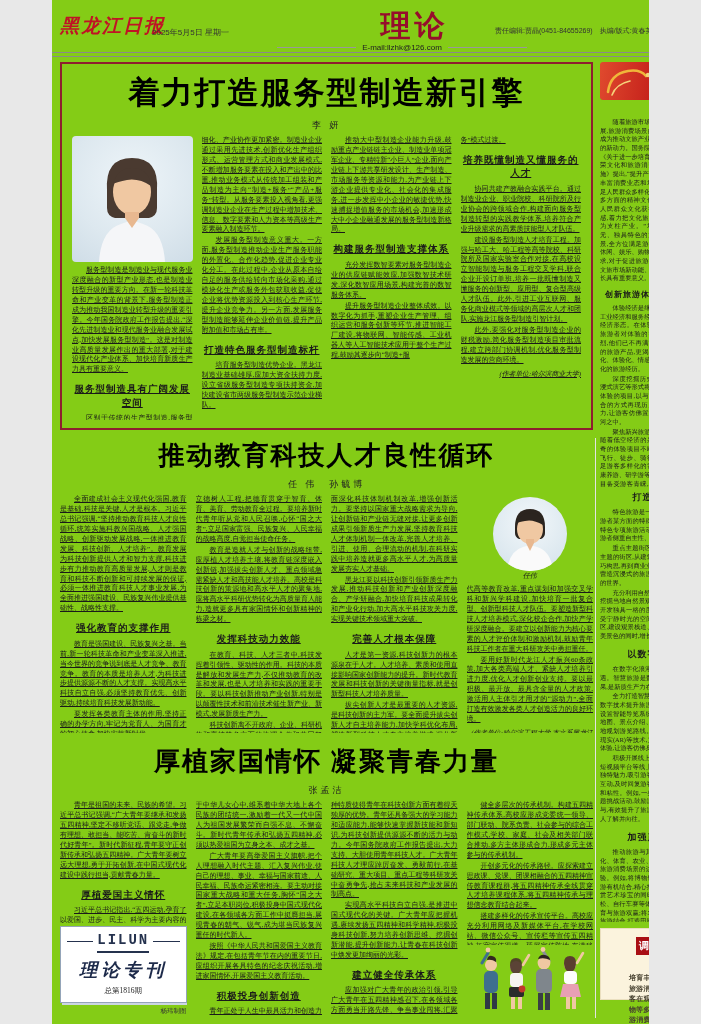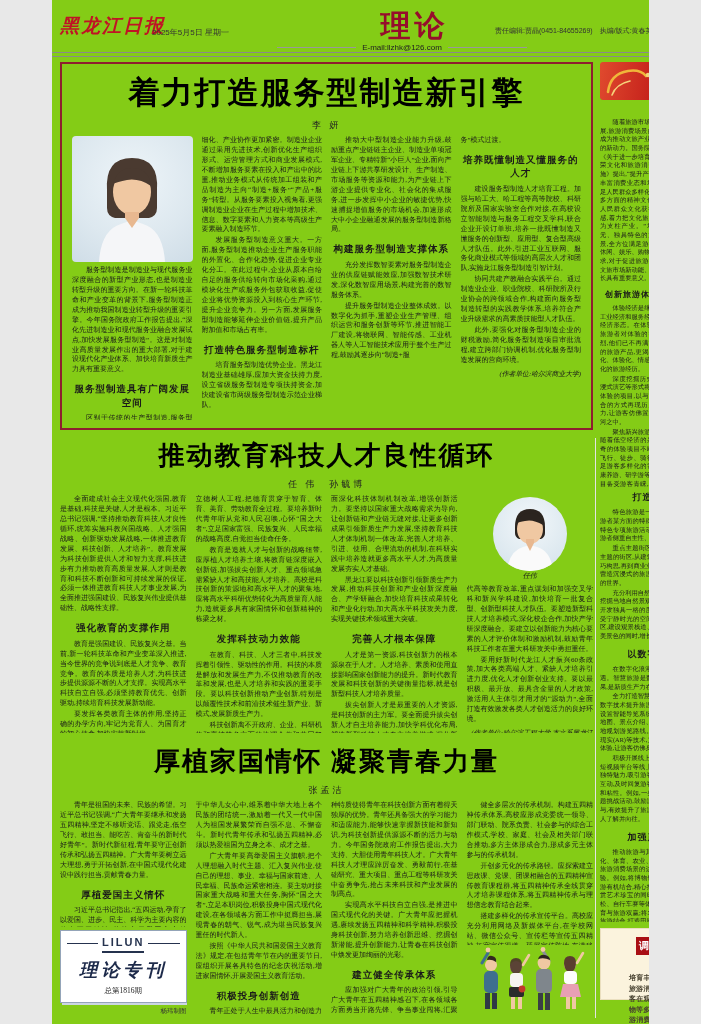--- a/index.html
+++ b/index.html
@@ -21,21 +21,21 @@
             font-family:"Liberation Serif","DejaVu Serif",serif;}
   .double-rule{position:absolute;top:52px;left:0;width:701px;height:3px;border-top:1px solid #8a8a8a;border-bottom:1px solid #8a8a8a;}
   
   .art-title{margin:0;text-align:center;font-family:"Liberation Sans","DejaVu Sans",sans-serif;
              font-weight:900;color:#000;letter-spacing:2px;}
   .art-byline{text-align:center;font-size:9px;margin:5px 0 4px;color:#222;letter-spacing:3px;}
   .a-cols{display:flex;gap:9px;overflow:hidden;}
   .a-cols .col{flex:1;min-width:0;font-size:7px;line-height:1.42;text-align:justify;overflow:hidden;
                display:flex;flex-direction:column;}
   .blocks{overflow:hidden;}
-  .grow{flex:1 1 auto;}
+  .grow{flex:1 1 auto;text-decoration:underline;}
   .b-p{margin:0 0 1px;text-indent:2em;}
   .b-pc{margin:0 0 1px;text-indent:0;}
   .b-h{margin:7px 0 5px;text-align:center;font-size:9.5px;font-weight:bold;text-indent:0;
        font-family:"Liberation Sans","DejaVu Sans",sans-serif;letter-spacing:1px;}
   .b-end{margin:3px 0 0;text-align:right;font-style:italic;font-size:6.8px;text-indent:0;}
   
   .art1{position:absolute;left:8px;top:62px;width:533px;height:368px;border:2px solid #8e1f2f;
         box-sizing:border-box;padding:8px 10px 6px;}
   .art1 .art-title{font-size:31px;}
   .art1 .a-cols{height:284px;margin-top:2px;}
@@ -51,21 +51,21 @@
             display:flex;align-items:flex-end;justify-content:center;overflow:hidden;}
   .photo-cap{text-align:center;font-size:7px;font-style:italic;margin:0 0 3px;flex:0 0 auto;}
   
   .art3{position:absolute;left:8px;top:744px;width:533px;height:274px;}
   .art3 .art-title{font-size:26px;}
   .art3 .a-cols{height:214px;}
   .lilun-box{flex:0 0 auto;border:1px solid #94a4b8;box-shadow:2px 2px 0 #ccd6e2;background:#fff;
              padding:4px 6px 5px;margin-top:3px;}
   .lilun-top{display:flex;align-items:center;gap:4px;}
   .lilun-top::before,.lilun-top::after{content:"";flex:1;border-top:1px solid #25324e;}
-  .lilun-label{font-family:Liberation Sans, sans-serif;font-weight:bold;font-size:11px;
+  .lilun-label{font-family:Liberation Mono, monospace;font-weight:bold;font-size:14px;
              color:#25324e;letter-spacing:2px;border-bottom:2px solid #25324e;}
   .lilun-title{text-align:center;font-family:"Liberation Serif","DejaVu Serif",serif;font-style:italic;
              font-weight:bold;font-size:18px;color:#1d2a4a;letter-spacing:4px;margin:5px 0 3px;}
   .lilun-issue{text-align:center;font-size:7.5px;color:#222;}
   .lilun-credit{flex:0 0 auto;text-align:right;font-size:6.5px;color:#333;margin-top:3px;}
   .illu{flex:0 0 auto;margin-top:2px;text-align:center;}
   
   .sidebar{position:absolute;left:548px;top:62px;width:145px;height:956px;}
   .side-rule{position:absolute;left:543px;top:438px;height:580px;border-left:1px solid #e3e3e3;}
   .banner{position:relative;height:38px;border-radius:3px;overflow:hidden;
@@ -141,22 +141,22 @@
             <p class="b-p">推动大中型制造企业能力升级,鼓励重点产业链链主企业、制造业单项冠军企业、专精特新“小巨人”企业,面向产业链上下游共享研发设计、生产制造、市场服务等资源和能力,为产业链上下游企业提供专业化、社会化的集成服务,进一步发挥中小企业的敏捷优势,快速捕捉增值服务的市场机会,加速形成大中小企业融通发展的服务型制造新格局。</p>
             <h3 class="b-h">构建服务型制造支撑体系</h3>
             <p class="b-p">充分发挥数智要素对服务型制造企业的供应链赋能效应,加强数智技术研发,深化数智应用场景,构建完善的数智服务体系。</p>
             <p class="b-p">提升服务型制造企业整体成效。以数字化为抓手,重塑企业生产管理、组织运营和服务创新等环节,推进智能工厂建设,将物联网、智能传感、工业机器人等人工智能技术应用于整个生产过程,鼓励其逐步向“制造+服</p>
           </div>
       </div>
       <div class="col">
         <div class="blocks grow">
             <p class="b-pc">务”模式过渡。</p>
             <h3 class="b-h">培养既懂制造又懂服务的人才</h3>
+            <p class="b-p">协同共建产教融合实践平台。通过制造业企业、职业院校、科研院所及行业协会的跨领域合作,构建面向服务型制造转型的实践教学体系,培养符合产业升级需求的高素质技能型人才队伍。</p>
             <p class="b-p">建设服务型制造人才培育工程。加强与哈工大、哈工程等高等院校、科研院所及国家实验室合作对接,在高校设立智能制造与服务工程交叉学科,联合企业开设订单班,培养一批既懂制造又懂服务的创新型、应用型、复合型高级人才队伍。此外,引进工业互联网、服务化商业模式等领域的高层次人才和团队,实施龙江服务型制造引智计划。</p>
-            <p class="b-p">协同共建产教融合实践平台。通过制造业企业、职业院校、科研院所及行业协会的跨领域合作,构建面向服务型制造转型的实践教学体系,培养符合产业升级需求的高素质技能型人才队伍。</p>
             <p class="b-p">此外,要强化对服务型制造企业的财税激励,简化服务型制造项目审批流程,建立跨部门协调机制,优化服务型制造发展的营商环境。</p>
             <p class="b-end">(作者单位:哈尔滨商业大学)</p>
           </div>
       </div>
     </div>
   </div>
 
   <div class="art2">
     <h1 class="art-title">推动教育科技人才良性循环</h1>
     <div class="art-byline">任 伟　孙毓博</div>
@@ -206,21 +206,21 @@
       </div>
     </div>
   </div>
 
   <div class="art3">
     <h1 class="art-title">厚植家国情怀 凝聚青春力量</h1>
     <div class="art-byline">张孟洁</div>
     <div class="a-cols">
       <div class="col">
         <div class="blocks grow">
-            <p class="b-p">青年是祖国的未来、民族的希望。习近平总书记强调,“广大青年要继承和发扬五四精神,坚定不移听党话、跟党走,低空飞行、敢担当、能吃苦、肯奋斗的新时代好青年”。新时代新征程,青年要守正创新传承和弘扬五四精神。广大青年要树立远大理想,勇于开拓创新,在中国式现代化建设中践行担当,贡献青春力量。</p>
+            <p class="b-p">青年是祖国的未来、民族的希望。习近平总书记强调,“广大青年要继承和发扬五四精神,坚定不移听党话、跟党走,争做有理想、敢担当、能吃苦、肯奋斗的新时代好青年”。新时代新征程,青年要守正创新传承和弘扬五四精神。广大青年要树立远大理想,勇于开拓创新,在中国式现代化建设中践行担当,贡献青春力量。</p>
             <h3 class="b-h">厚植爱国主义情怀</h3>
             <p class="b-p">习近平总书记指出,“五四运动,孕育了以爱国、进步、民主、科学为主要内容的伟大五四精神,其核心是爱国主义精神”,“爱国主义精神深深植根</p>
           </div>
         <div class="lilun-box">
           <div class="lilun-top">
             <span class="lilun-label">LILUN</span>
           </div>
           <div class="lilun-title">理论专刊</div>
           <div class="lilun-issue">总第1816期</div>
         </div>

